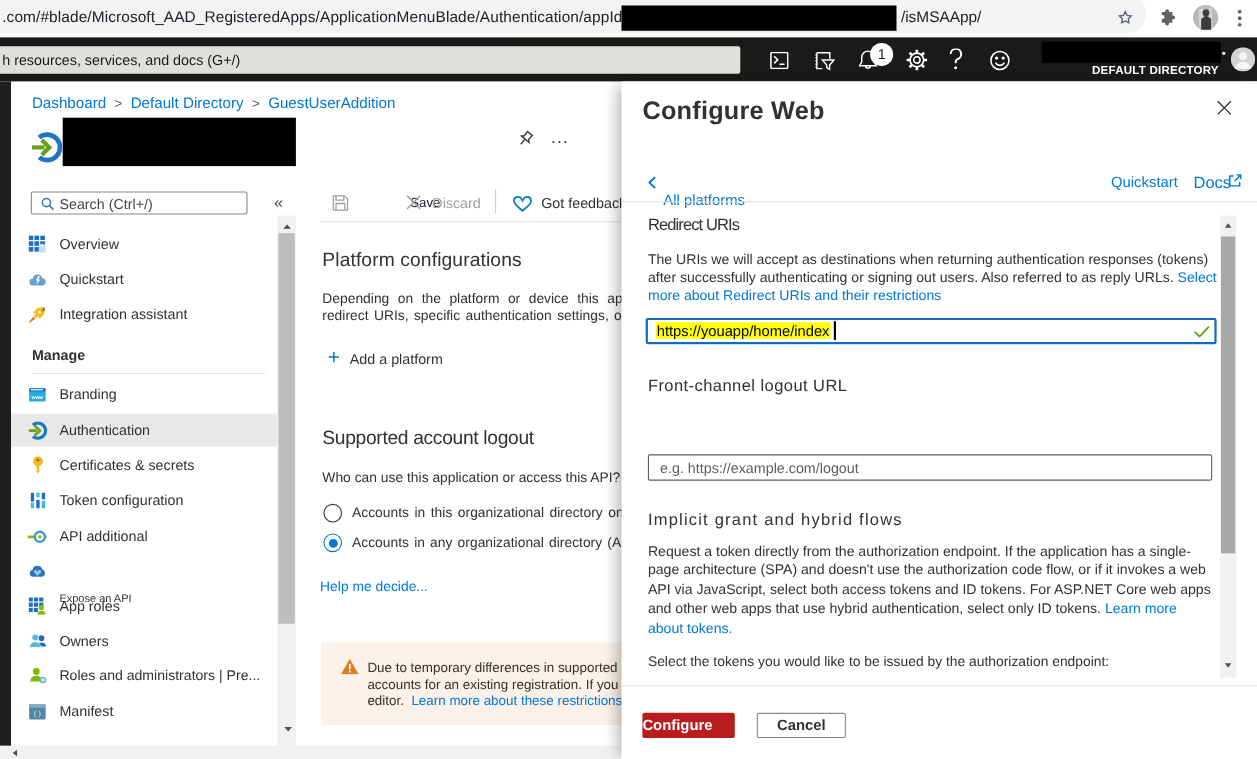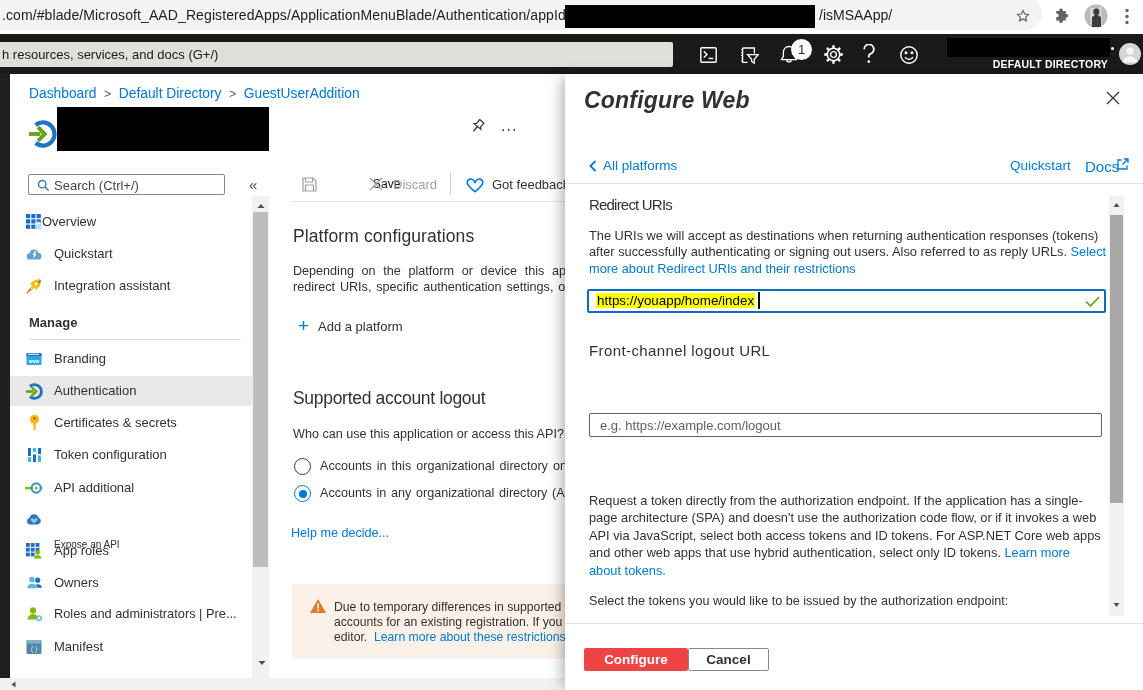--- a/index.html
+++ b/index.html
@@ -134,21 +134,21 @@
           <rect x="10.6" width="4.2" height="4.2"></rect>
           <rect y="5.3" width="4.2" height="4.2"></rect>
           <rect x="5.3" y="5.3" width="4.2" height="4.2"></rect>
           <rect x="10.6" y="5.3" width="4.2" height="4.2"></rect>
           <rect y="10.6" width="4.2" height="4.2"></rect>
           <rect x="5.3" y="10.6" width="4.2" height="4.2"></rect>
         </g>
         <path d="M9.2 9.2h6.3v6.3H9.2z" fill="#b9dff3"></path>
         <path d="M9.2 9.2l3.1-1.6 3.2 1.6-3.2 1.5z" fill="#e3f3fb"></path>
       </svg>
-  <div class="abs txt" style="left:42px;top:214px;font-size:13px;text-align:right;">Overview</div>
+  <div class="abs txt" style="left:54px;top:214px;font-size:13px;text-align:right;">Overview</div>
 
   <svg class="abs" style="left:26px;top:246px;" width="16" height="16" viewBox="0 0 16 16">
         <path d="M4.1 13.5a3.1 3.1 0 0 1-.5-6.2A4.5 4.5 0 0 1 12.4 6.9a3.3 3.3 0 0 1-.4 6.6z" fill="#64a2cd"></path>
         <path d="M9 4.8 6.5 9h1.7l-1 3.6 3.4-4.4H8.8l1.6-3.4z" fill="#fff"></path>
       </svg>
   <div class="abs txt" style="left:54px;top:246px;font-size:13px;">Quickstart</div>
 
   <svg class="abs" style="left:25px;top:277px;" width="18" height="18" viewBox="0 0 18 18">
         <path d="M15.6 2.4c-3-.7-6.1.2-8.1 2.2L4.8 7.3l2.6.6-1.7 2.4 2 2 2.4-1.7.6 2.6 2.7-2.7c2-2 2.9-5.1 2.2-8.1z" fill="#fbbc15"></path>
         <path d="M15.6 2.4l-2.5 2.5 1.5 1.5c.8-1.2 1.3-2.6 1-4z" fill="#2e76bc"></path>
@@ -308,29 +308,29 @@
   <div class="abs txt" style="left:334px;top:600px;font-size:12.2px;line-height:14.8px;white-space:nowrap;">Due to temporary differences in supported account types, you may be unable to change or select the<br>accounts for an existing registration. If you need to change this value, you can do so using the manifest<br>editor.&nbsp; <span class="lnk">Learn more about these restrictions.</span></div>
 </div>
 
 <div class="abs" style="left:0;top:678px;width:1143px;height:12px;background:#f1f1f1;">
   <svg class="abs" style="left:10px;top:3px;" width="7" height="7" viewBox="0 0 7 7">
         <path d="M5.5 0.5v6L1.5 3.5z" fill="#505050"></path>
       </svg>
 </div>
 
 <div class="abs" style="left:565px;top:74px;width:578px;height:616px;background:#fff;box-shadow:-6px 0 14px -4px rgba(0,0,0,0.35);">
-  <div class="abs" style="left:19px;top:13px;font-size:23px;font-weight:bold;color:#323130;letter-spacing:.2px;font-style:italic;">Configure Web</div>
+  <div class="abs" style="left:19px;top:13px;font-size:23px;font-weight:bold;color:#323130;letter-spacing:.2px;">Configure Web</div>
   <svg class="abs" style="left:541px;top:17px;" width="14" height="14" viewBox="0 0 14 14" stroke="#323130" stroke-width="1.2">
         <path d="M1 1l12 12M13 1L1 13"></path>
       </svg>
 
   <svg class="abs" style="left:24px;top:86px;" width="8" height="12" viewBox="0 0 8 12" fill="none" stroke="#0078d4" stroke-width="1.8">
         <path d="M6.5 1L1.5 6l5 5"></path>
       </svg>
-  <div class="abs lnk" style="left:38px;top:84px;font-size:13.5px;">All platforms</div>
+  <div class="abs lnk" style="left:38px;top:100px;font-size:13.5px;">All platforms</div>
   <div class="abs lnk" style="left:445px;top:84px;font-size:13.5px;">Quickstart</div>
   <div class="abs lnk" style="left:520px;top:84px;font-size:15px;">Docs</div>
   <svg class="abs" style="left:551.5px;top:84px;" width="12" height="12" viewBox="0 0 12 12" fill="none" stroke="#0078d4" stroke-width="1.3">
         <path d="M4.5 2H1v9h9V7.5"></path>
         <path d="M7 1h4v4M11 1L5.5 6.5"></path>
       </svg>
   <div class="abs" style="left:0;top:108.5px;width:578px;height:1px;background:#e4e2e0;"></div>
 
   <div class="abs txt" style="left:24px;top:122px;font-size:15px;letter-spacing:-.8px;">Redirect URIs</div>
   <div class="abs txt" style="left:24px;top:154px;font-size:12.8px;line-height:16.3px;white-space:nowrap;">The URIs we will accept as destinations when returning authentication responses (tokens)<br>after successfully authenticating or signing out users. Also referred to as reply URLs. <span class="lnk">Select</span><br><span class="lnk">more about Redirect URIs and their restrictions</span></div>
@@ -338,31 +338,32 @@
   <div class="abs" style="left:31px;top:219px;font-size:13.4px;color:#000;background:#ffff00;padding:0 1px;white-space:nowrap;">https://youapp/home/index</div>
   <div class="abs" style="left:193px;top:218px;width:1.5px;height:17px;background:#000;"></div>
   <svg class="abs" style="left:520px;top:222px;" width="15" height="11" viewBox="0 0 15 11" fill="none" stroke="#57a300" stroke-width="1.6">
         <path d="M1 5.5L5.5 10L14 1"></path>
       </svg>
 
   <div class="abs txt" style="left:24px;top:268px;font-size:15px;letter-spacing:.4px;">Front-channel logout URL</div>
   <div class="abs" style="left:24px;top:339px;width:513px;height:24px;border:1px solid #605e5c;border-radius:2px;background:#fff;"></div>
   <div class="abs" style="left:35px;top:344px;font-size:13px;color:#605e5c;">e.g. https://example.com/logout</div>
 
+  <div class="abs txt" style="left:24px;top:390px;font-size:15px;letter-spacing:1.1px;">Implicit grant and hybrid flows</div>
   <div class="abs txt" style="left:24px;top:418px;font-size:12.8px;line-height:17.4px;white-space:nowrap;">Request a token directly from the authorization endpoint. If the application has a single-<br>page architecture (SPA) and doesn't use the authorization code flow, or if it invokes a web<br>API via JavaScript, select both access tokens and ID tokens. For ASP.NET Core web apps<br>and other web apps that use hybrid authentication, select only ID tokens. <span class="lnk">Learn more</span><br><span class="lnk">about tokens.</span></div>
   <div class="abs txt" style="left:24px;top:520px;font-size:12.6px;">Select the tokens you would like to be issued by the authorization endpoint:</div>
 
   <div class="abs" style="left:544px;top:122px;width:15px;height:420px;background:#f1f1f1;">
     <svg class="abs" style="left:4px;top:6px;" width="7" height="6" viewBox="0 0 7 6">
           <path d="M0.5 5L3.5 1l3 4z" fill="#505050"></path>
         </svg>
     <div class="abs" style="left:1px;top:19px;width:13px;height:288px;background:#a8a8a8;"></div>
     <svg class="abs" style="left:4px;top:406px;" width="7" height="6" viewBox="0 0 7 6">
           <path d="M0.5 1L3.5 5l3-4z" fill="#505050"></path>
         </svg>
   </div>
 
   <div class="abs" style="left:0;top:549px;width:578px;height:1px;background:#e4e2e0;"></div>
-  <div class="abs" style="left:19px;top:574px;width:104px;height:23px;background:#ef4444;border-radius:2px;color:#fff;font-size:13.5px;font-weight:bold;text-align:center;line-height:23px;">Configure</div>
+  <div class="abs" style="left:19px;top:574px;width:84px;height:23px;background:#b91c1c;border-radius:2px;color:#fff;font-size:13.5px;font-weight:bold;line-height:23px;">Configure</div>
   <div class="abs" style="left:123px;top:574px;width:81px;height:23px;background:#fff;border:1px solid #8a8886;border-radius:2px;color:#323130;font-size:13.5px;font-weight:bold;text-align:center;line-height:21px;">Cancel</div>
 </div>
 
 </div>
 
 </body></html>

